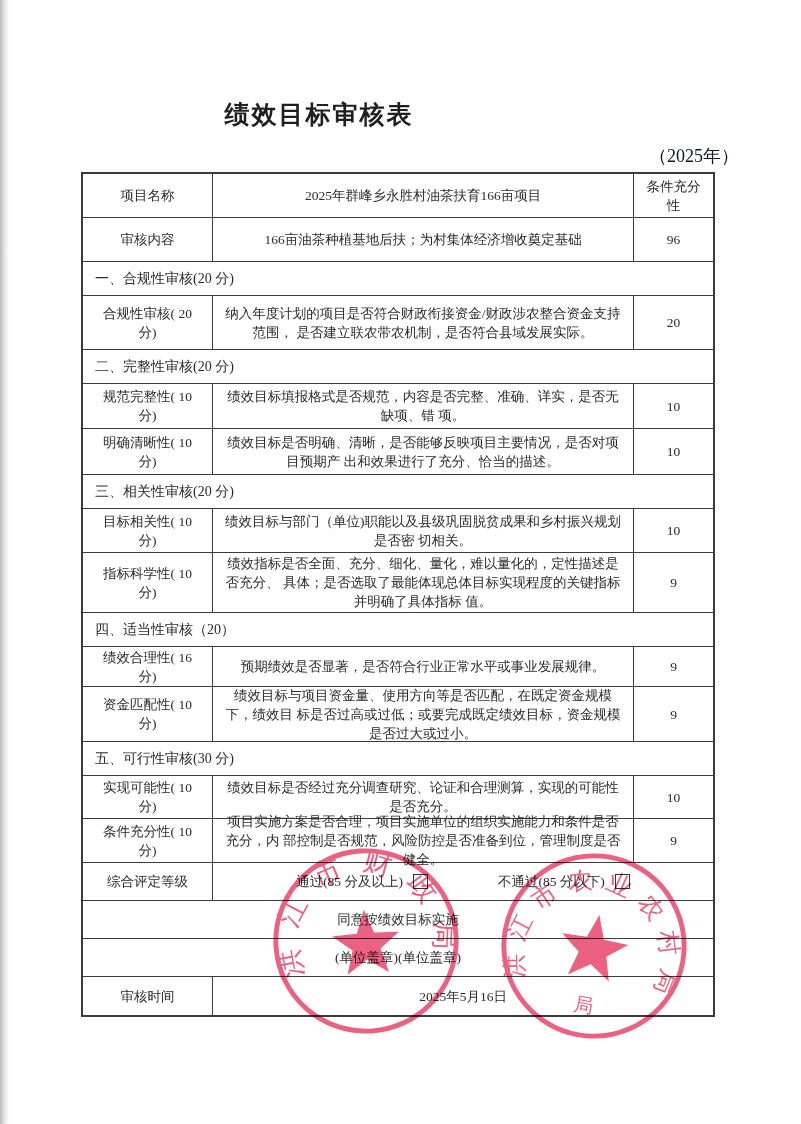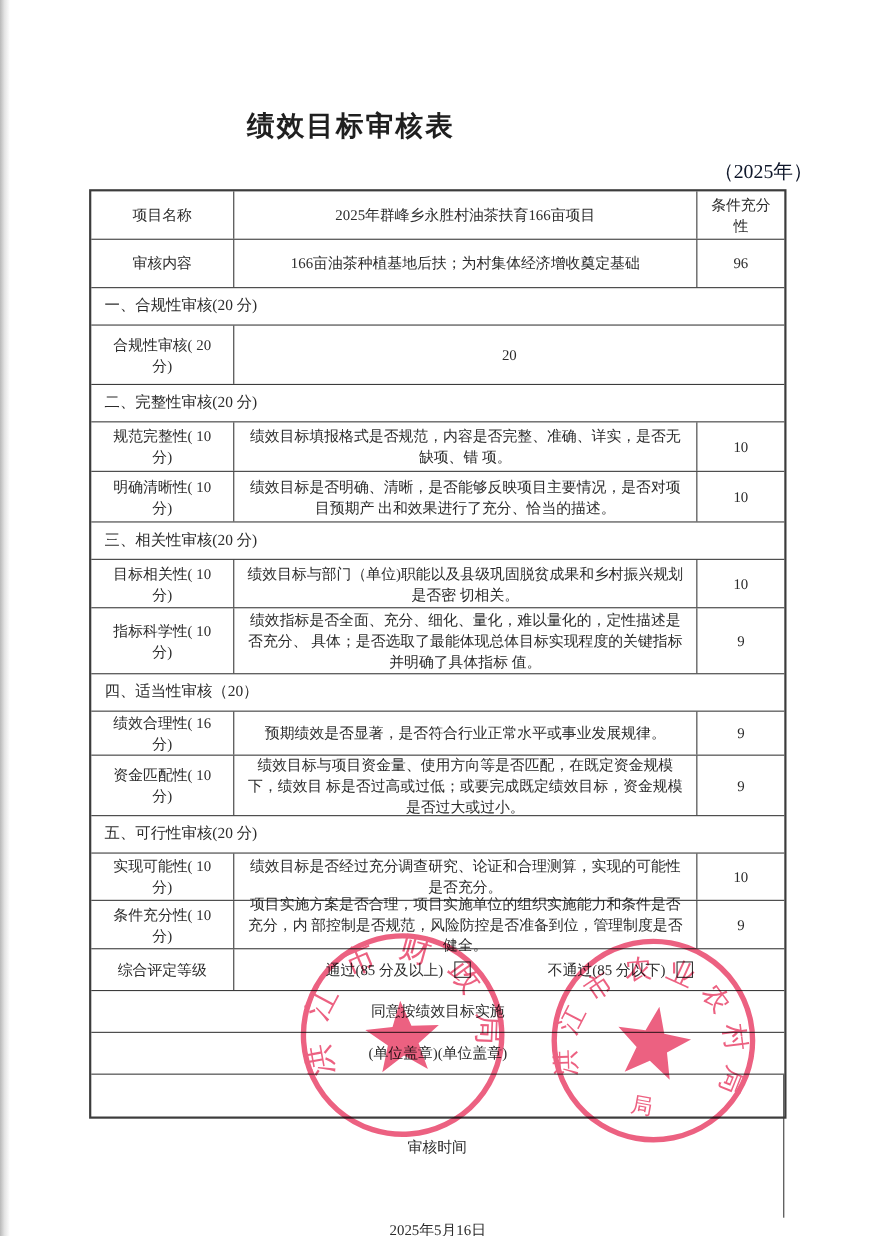--- a/index.html
+++ b/index.html
@@ -20,21 +20,21 @@
   }
   .doc-subtitle{
     position:absolute;top:144px;left:0;width:739px;text-align:right;
     font-size:18px;color:#0f172a;
   }
   .review-table{
     position:absolute;left:81px;top:172px;width:630px;
     border:2px solid #3c3c3c;background:transparent;
   }
   .trow{display:flex;box-sizing:border-box;border-bottom:1px solid #3c3c3c;}
-  .trow:last-child{border-bottom:none;flex-direction:column;}
+  .trow:last-child{border-bottom:none;}
   .cell{
     box-sizing:border-box;display:flex;align-items:center;justify-content:center;
     font-size:13.5px;line-height:19px;text-align:center;padding:2px 8px;
   }
   .cell.label{flex:0 0 130px;border-right:1px solid #3c3c3c;padding:2px 12px;}
   .cell.desc{flex:0 0 421px;border-right:1px solid #3c3c3c;padding:2px 11px;}
   .cell.score{flex:1;}
   .cell.span{flex:1;border-right:none;}
   .trow.sec .cell{
     flex:1;justify-content:flex-start;text-align:left;padding-left:12px;
@@ -73,20 +73,21 @@
     <div class="cell label">审核内容</div>
     <div class="cell desc">166亩油茶种植基地后扶；为村集体经济增收奠定基础</div>
     <div class="cell score">96</div>
   </div>
 
   <div class="trow sec" style="height:34px">
     <div class="cell">一、合规性审核(20 分)</div>
   </div>
   <div class="trow" style="height:54px">
     <div class="cell label">合规性审核( 20 分)</div>
+    <div class="cell desc">纳入年度计划的项目是否符合财政衔接资金/财政涉农整合资金支持范围， 是否建立联农带农机制，是否符合县域发展实际。</div>
     <div class="cell score">20</div>
   </div>
 
   <div class="trow sec" style="height:34px">
     <div class="cell">二、完整性审核(20 分)</div>
   </div>
   <div class="trow" style="height:45px">
     <div class="cell label">规范完整性( 10 分)</div>
     <div class="cell desc">绩效目标填报格式是否规范，内容是否完整、准确、详实，是否无缺项、错 项。</div>
     <div class="cell score">10</div>
@@ -119,21 +120,21 @@
     <div class="cell desc">预期绩效是否显著，是否符合行业正常水平或事业发展规律。</div>
     <div class="cell score">9</div>
   </div>
   <div class="trow" style="height:55px">
     <div class="cell label">资金匹配性( 10 分)</div>
     <div class="cell desc">绩效目标与项目资金量、使用方向等是否匹配，在既定资金规模下，绩效目 标是否过高或过低；或要完成既定绩效目标，资金规模是否过大或过小。</div>
     <div class="cell score">9</div>
   </div>
 
   <div class="trow sec" style="height:34px">
-    <div class="cell">五、可行性审核(20 分)</div>
+    <div class="cell">五、可行性审核(30 分)</div>
   </div>
   <div class="trow" style="height:43px">
     <div class="cell label">实现可能性( 10 分)</div>
     <div class="cell desc">绩效目标是否经过充分调查研究、论证和合理测算，实现的可能性是否充分。</div>
     <div class="cell score">10</div>
   </div>
   <div class="trow" style="height:44px">
     <div class="cell label">条件充分性( 10 分)</div>
     <div class="cell desc">项目实施方案是否合理，项目实施单位的组织实施能力和条件是否充分，内 部控制是否规范，风险防控是否准备到位，管理制度是否健全。</div>
     <div class="cell score">9</div>

